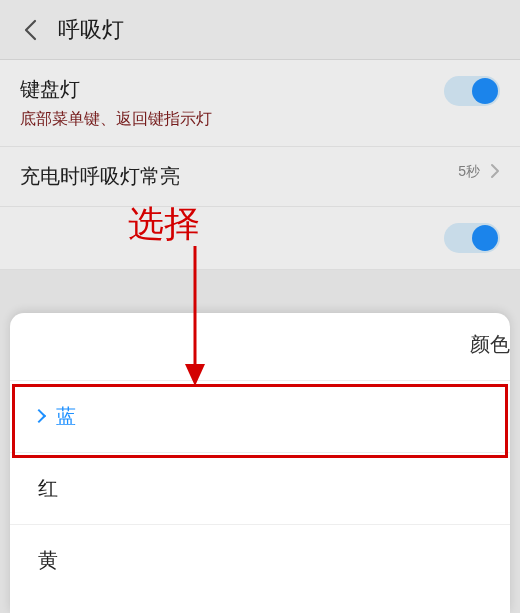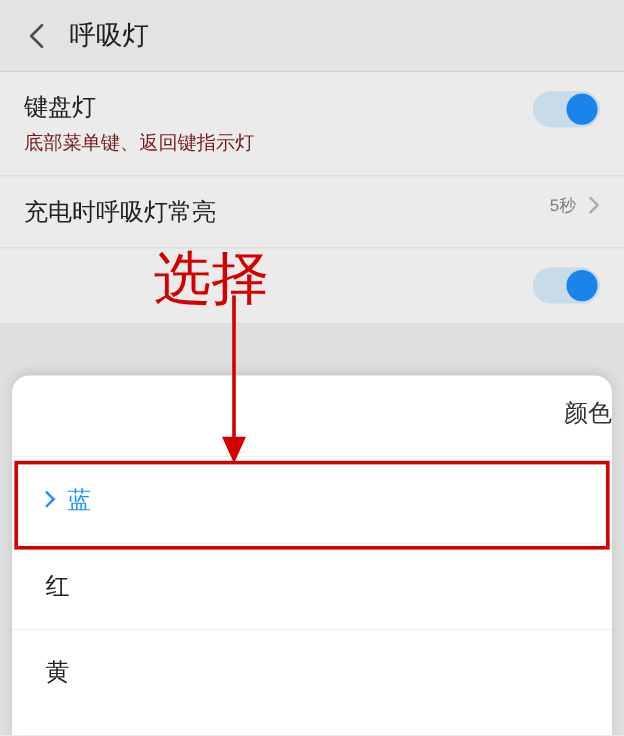--- a/index.html
+++ b/index.html
@@ -19,21 +19,21 @@
   .chevron { width: 10px; height: 16px; }
   .toggle { width: 56px; height: 30px; border-radius: 15px; background: #d9eefc; position: relative; }
   .toggle .knob { position: absolute; right: 2px; top: 2px; width: 26px; height: 26px; border-radius: 50%; background: #1e90ff; }
   .sheet { position: absolute; left: 10px; right: 10px; bottom: 0; height: 300px; background: #fff; border-top-left-radius: 14px; border-top-right-radius: 14px; box-shadow: 0 -2px 10px rgba(0,0,0,0.12); }
   .sheet-title { text-align: right; font-size: 20px; color: #333; padding: 18px 0 22px; }
   .options { }
   .option { position: relative; padding: 22px 28px; font-size: 20px; color: #222; border-top: 1px solid #eee; }
   .option.selected { color: #1e90ff; padding-left: 46px; }
   .option.selected::before { content: ""; position: absolute; left: 24px; top: 50%; width: 8px; height: 8px; border-right: 2px solid #1e90ff; border-bottom: 2px solid #1e90ff; transform: translateY(-60%) rotate(-45deg); }
   .annot-box { position: absolute; border: 3px solid #d30000; pointer-events: none; }
-  .annot-text { position: absolute; color: #d30000; font-size: 48px; font-family: "KaiTi", "STKaiti", serif; pointer-events: none; }
+  .annot-text { position: absolute; color: #d30000; font-size: 36px; font-family: "KaiTi", "STKaiti", serif; pointer-events: none; }
   .annot-arrow { position: absolute; pointer-events: none; }
 </style>
 </head>
 <body>
 
 <div class="screen">
 
   <div class="header">
     <div class="back">
       <svg viewBox="0 0 14 22">

